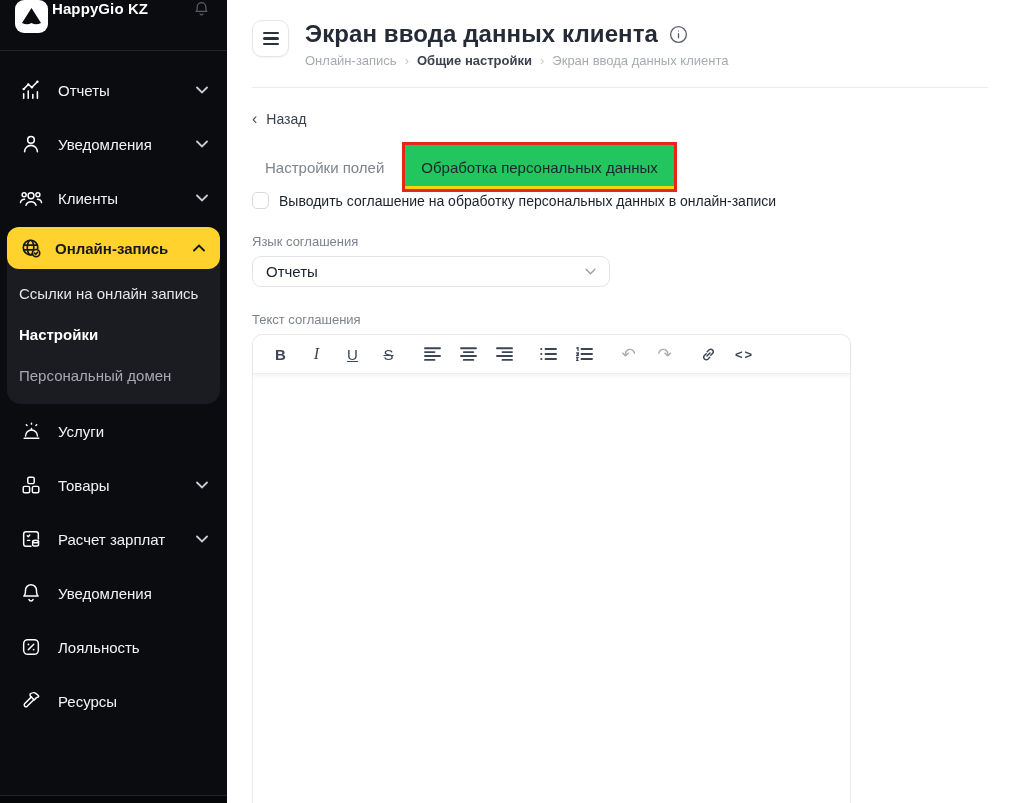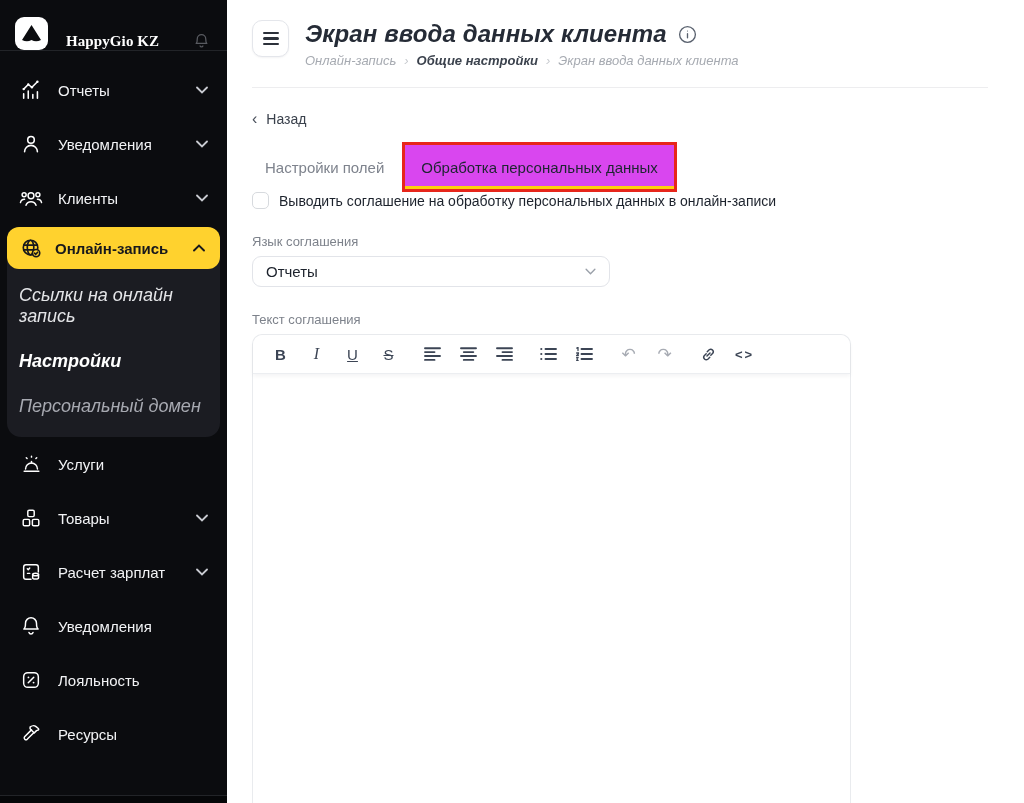--- a/index.html
+++ b/index.html
@@ -10,21 +10,21 @@
     display:flex;
     overflow:hidden;
     color:#1c222c;
   }
   
   .sidebar {
     width:227px; min-width:227px; height:803px;
     background:#0b0c0f;
     display:flex; flex-direction:column;
   }
-  .brand-row { height:50px; display:flex; align-items:flex-end; padding:0 17px 0 15px; gap:18px;font-family:Liberation Serif, serif; }
+  .brand-row { height:50px; display:flex; align-items:flex-start; padding:0 17px 0 15px; gap:4px; }
   .logo { width:33px; height:33px; background:#ffffff; border-radius:9px; display:flex; align-items:center; justify-content:center; flex:none; }
   .brand-name { color:#ffffff; font-size:15px; font-weight:700; flex:1; letter-spacing:.1px; }
   .top-bell { display:flex; align-items:center; }
   .brand-divider { height:1px; background:#222428; }
   .nav { flex:1; padding-top:12px; overflow:hidden; }
   .nav-item {
     height:54px; display:flex; align-items:center;
     padding:0 19px; gap:15px;
     color:#f2f3f5; font-size:15px; font-weight:500; cursor:pointer;
   }
@@ -32,31 +32,31 @@
   .nav-item .label { flex:1; }
   .chev { display:flex; align-items:center; }
   .group { background:#1b1c22; border-radius:14px; margin:2px 7px 0 7px; padding-bottom:8px; }
   .pill {
     height:42px; background:#ffd22e; border-radius:12px;
     display:flex; align-items:center; padding:0 15px 0 12px; gap:12px;
     color:#17181c; font-size:15px; font-weight:600; cursor:pointer;
   }
   .pill .icon { width:24px; display:flex; justify-content:center; flex:none; }
   .pill .label { flex:1; }
-  .sub-item { padding:12px 12px 12px 12px; font-size:18px; cursor:pointer;font-style:italic; }
+  .sub-item { padding:12px 12px 12px 12px; font-size:15px; cursor:pointer; }
   .sub-item.s0 { color:#e4e5e8; padding-top:16px; }
   .sub-item.s1 { color:#ffffff; font-weight:700; }
   .sub-item.s2 { color:#a7a9b1; }
   .sidebar-foot { margin-top:auto; }
   .foot-divider { height:1px; background:#222428; }
   .foot-strip { height:7px; background:#060709; }
 
   
   .main { flex:1; display:flex; flex-direction:column; background:#fff; min-width:0; }
-  .header { padding:20px 36px 0 25px;font-style:italic; }
+  .header { padding:20px 36px 0 25px; }
   .header-row { display:flex; gap:16px; align-items:flex-start; }
   .hamburger {
     width:37px; height:37px; background:#fff;
     border:1px solid #e4e6eb; border-radius:10px;
     display:flex; flex-direction:column; align-items:center; justify-content:center; gap:3px;
     box-shadow:0 1px 2px rgba(16,24,40,.05); cursor:pointer; flex:none;
   }
   .hamburger i { display:block; width:16px; height:2.6px; background:#2c313a; border-radius:2px; }
   .title-line { display:flex; align-items:center; gap:11px; }
   .page-title { font-size:24px; font-weight:700; color:#252b36; letter-spacing:.1px; }
@@ -67,21 +67,21 @@
   .header-divider { height:1px; background:#ededef; margin-top:19px; }
 
   .content { flex:1; display:flex; flex-direction:column; padding-left:25px; min-height:0; }
   .back-link { margin-top:22px; display:flex; align-items:center; gap:9px; font-size:14px; color:#3a414c; width:max-content; cursor:pointer; }
   .tabs { margin-top:14px; display:flex; align-items:center; }
   .tab-inactive { color:#7e838d; font-size:15px; padding:0 12px 0 13px; cursor:pointer; }
   .red-box {
     margin-left:6px; border:3px solid #e7261b;
     height:50px; min-width:272px;
     display:flex; align-items:center; justify-content:center;
-    position:relative; background:#d946ef;
+    position:relative; background:#22c55e;
   }
   .tab-active { font-size:15px; font-weight:500; color:#1e2531; padding:0 16px; cursor:pointer; }
   .yellow-underline { position:absolute; left:0; right:0; bottom:0; height:3px; background:#fdd00a; }
 
   .checkbox-row { display:flex; align-items:center; gap:10px; }
   .checkbox { width:17px; height:17px; border:1.5px solid #d7dade; border-radius:5px; background:#fff; cursor:pointer; flex:none; }
   .checkbox-label { font-size:14px; color:#1c222c; }
 
   .field-label { margin-top:25px; font-size:13px; color:#7d828b; }
   .select {

